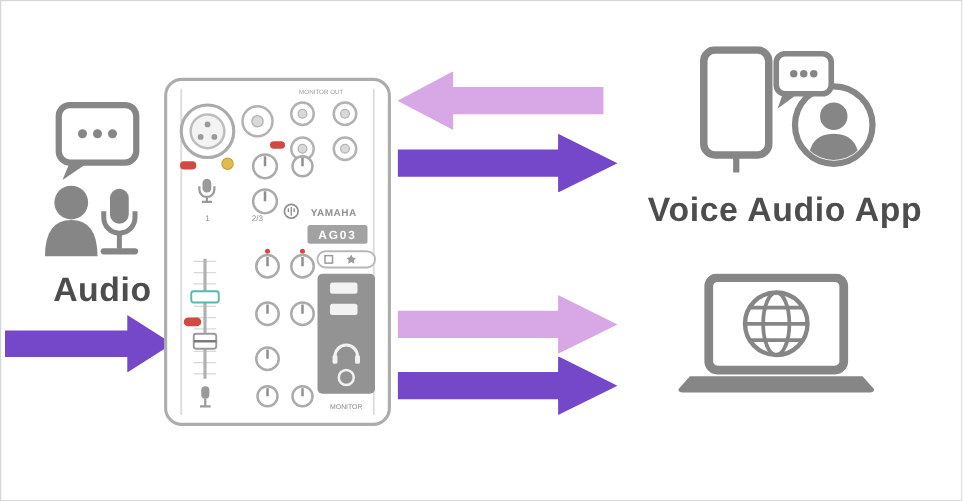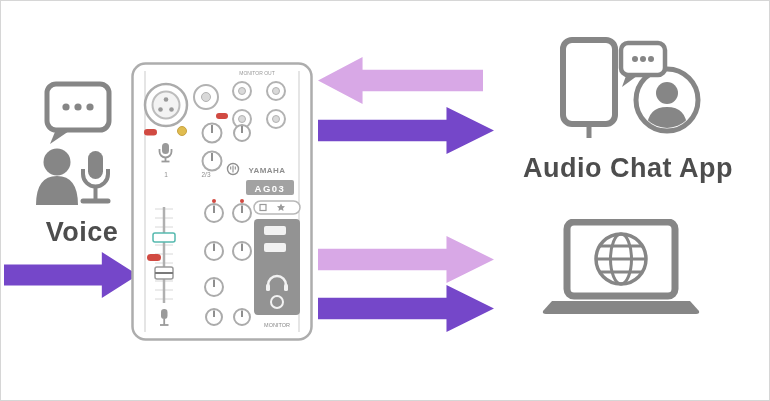--- a/index.html
+++ b/index.html
@@ -29,21 +29,21 @@
       <circle cx="24" cy="81" r="13.5" fill="#868686"></circle>
       <path d="M3 124 Q3 95 24 95 Q45 95 45 124 Z" fill="#868686"></path>
     </g>
     <g>
       <rect x="55" y="70" width="15" height="28" rx="7.5" fill="#868686"></rect>
       <path d="M50 88 v5 a12.5 12.5 0 0 0 25 0 v-5" fill="none" stroke="#868686" stroke-width="4"></path>
       <line x1="62.5" y1="106" x2="62.5" y2="118" stroke="#868686" stroke-width="4"></line>
       <line x1="50" y1="120" x2="75" y2="120" stroke="#868686" stroke-width="5" stroke-linecap="round"></line>
     </g>
   </svg>
-  <div class="node-label" style="left:26px;top:216px;width:110px;">Voice</div>
+  <div class="node-label" style="left:26px;top:216px;width:110px;">Audio</div>
 
   <div class="arrow arrow-right" style="left: 3px; top: 251px; width: 134px; height: 46px; background-color: rgb(117, 71, 201);"></div>
   <div class="arrow arrow-left" style="left: 317px; top: 56px; width: 165px; height: 47px; background-color: rgb(216, 168, 230);"></div>
   <div class="arrow arrow-right" style="left: 317px; top: 106px; width: 176px; height: 47px; background-color: rgb(117, 71, 201);"></div>
   <div class="arrow arrow-right" style="left: 317px; top: 235px; width: 176px; height: 47px; background-color: rgb(216, 168, 230);"></div>
   <div class="arrow arrow-right" style="left: 317px; top: 284px; width: 176px; height: 47px; background-color: rgb(117, 71, 201);"></div>
 
   <svg class="icon" style="left:129px;top:60px;" width="184" height="281" viewBox="0 0 184 281">
     <rect x="2.5" y="2.5" width="179" height="276" rx="13" fill="#ffffff" stroke="#adadad" stroke-width="2.5"></rect>
     <line x1="15" y1="10" x2="15" y2="271" stroke="#dcdcdc" stroke-width="1.5"></line>
@@ -174,21 +174,21 @@
       </g>
     </g>
     <g>
       <path d="M70 36 L65 50 L84 36 Z" fill="#868686"></path>
       <rect x="64" y="6" width="44" height="32" rx="7" fill="#ffffff" stroke="#868686" stroke-width="4.5"></rect>
       <circle cx="78" cy="22" r="3" fill="#868686"></circle>
       <circle cx="86" cy="22" r="3" fill="#868686"></circle>
       <circle cx="94" cy="22" r="3" fill="#868686"></circle>
     </g>
   </svg>
-  <div class="node-label" style="left:502px;top:152px;width:250px;">Audio Chat App</div>
+  <div class="node-label" style="left:502px;top:152px;width:250px;">Voice Audio App</div>
 
   <svg class="icon" style="left:541px;top:218px;" width="158" height="102" viewBox="0 0 158 102">
     <rect x="25" y="3" width="108" height="74" rx="7" fill="#ffffff" stroke="#868686" stroke-width="7"></rect>
     <g stroke="#868686" fill="none">
       <circle cx="79" cy="40" r="25" stroke-width="3.5"></circle>
       <ellipse cx="79" cy="40" rx="10.5" ry="25" stroke-width="3"></ellipse>
       <line x1="54" y1="40" x2="104" y2="40" stroke-width="3"></line>
       <line x1="57.5" y1="27" x2="100.5" y2="27" stroke-width="3"></line>
       <line x1="57.5" y1="53" x2="100.5" y2="53" stroke-width="3"></line>
     </g>

